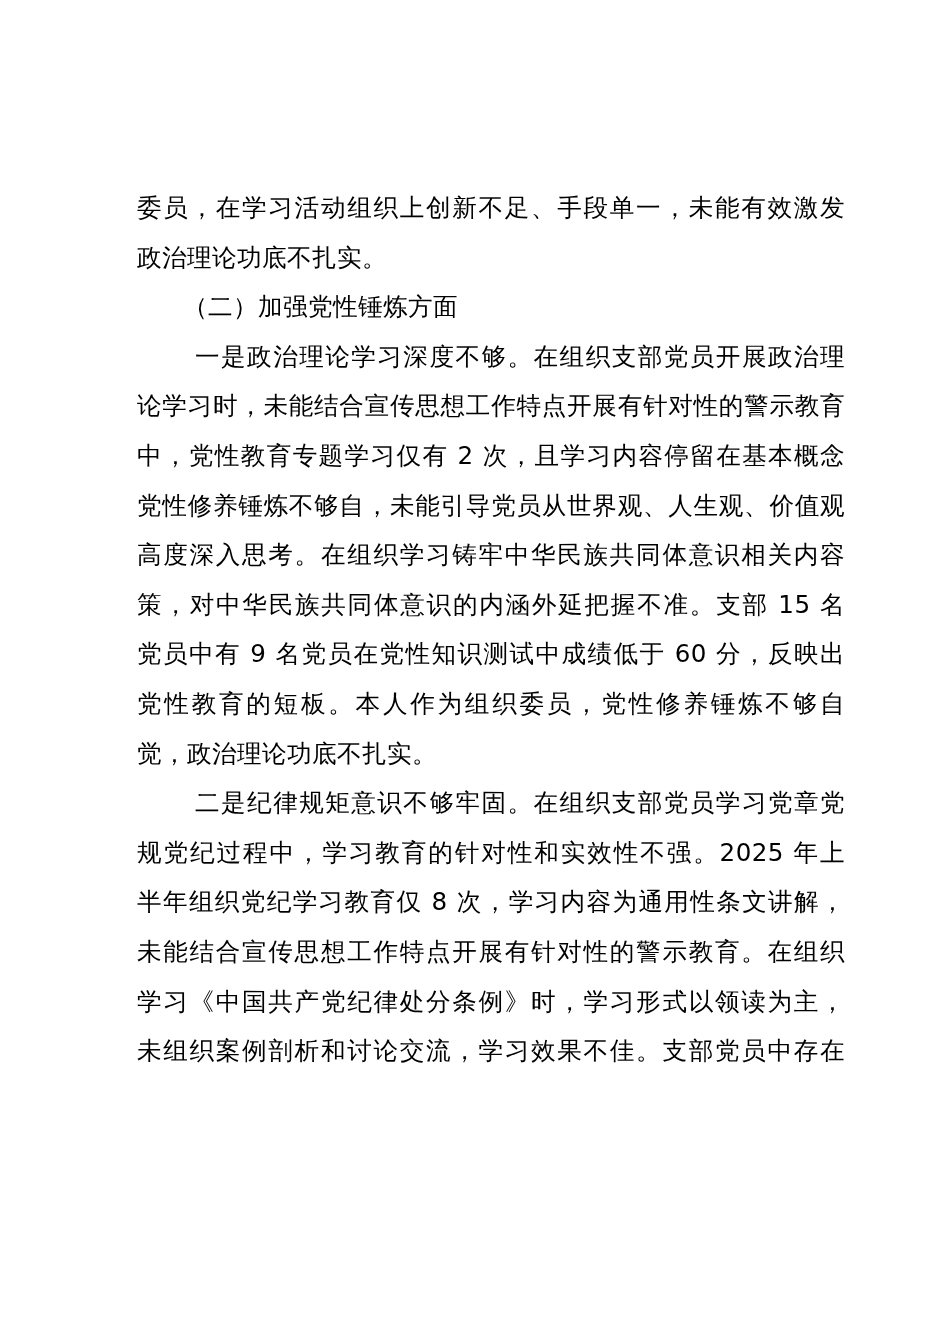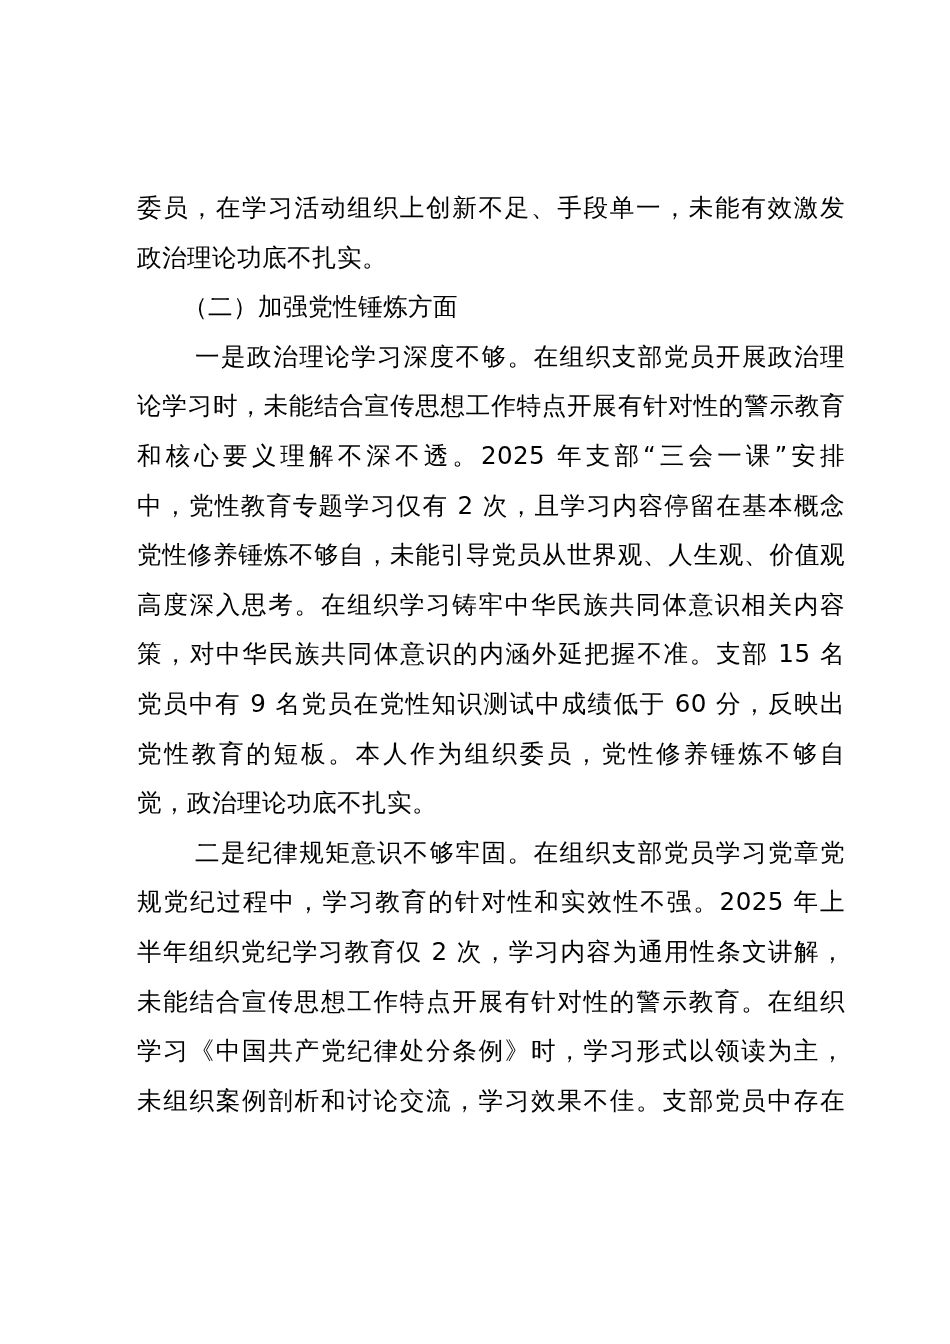--- a/index.html
+++ b/index.html
@@ -50,32 +50,31 @@
     <div class="line last">政治理论功底不扎实。</div>
   </div>
 
   <div>
     <div class="line last heading-indent">（二）加强党性锤炼方面</div>
   </div>
 
   <div>
     <div class="line indent">一是政治理论学习深度不够。在组织支部党员开展政治理</div>
     <div class="line">论学习时，未能结合宣传思想工作特点开展有针对性的警示教育</div>
-    <div class="line">和核心要义理解不深不透。2025 年支部“三会一课”安排</div>
     <div class="line">中，党性教育专题学习仅有 2 次，且学习内容停留在基本概念</div>
     <div class="line">党性修养锤炼不够自，未能引导党员从世界观、人生观、价值观</div>
     <div class="line">高度深入思考。在组织学习铸牢中华民族共同体意识相关内容</div>
     <div class="line">策，对中华民族共同体意识的内涵外延把握不准。支部 15 名</div>
     <div class="line">党员中有 9 名党员在党性知识测试中成绩低于 60 分，反映出</div>
     <div class="line">党性教育的短板。本人作为组织委员，党性修养锤炼不够自</div>
     <div class="line last">觉，政治理论功底不扎实。</div>
   </div>
 
   <div>
     <div class="line indent">二是纪律规矩意识不够牢固。在组织支部党员学习党章党</div>
     <div class="line">规党纪过程中，学习教育的针对性和实效性不强。2025 年上</div>
-    <div class="line">半年组织党纪学习教育仅 2 次，学习内容为通用性条文讲解，</div>
+    <div class="line">半年组织党纪学习教育仅 8 次，学习内容为通用性条文讲解，</div>
     <div class="line">未能结合宣传思想工作特点开展有针对性的警示教育。在组织</div>
     <div class="line">学习《中国共产党纪律处分条例》时，学习形式以领读为主，</div>
     <div class="line">未组织案例剖析和讨论交流，学习效果不佳。支部党员中存在</div>
   </div>
 
 </div>
 
 </body></html>

